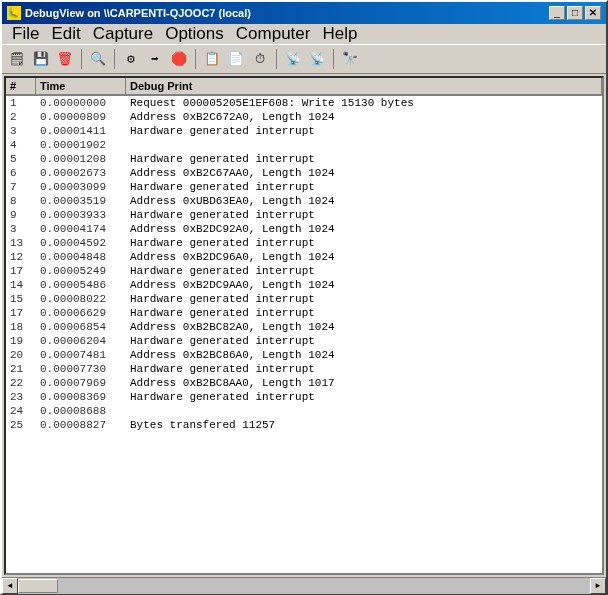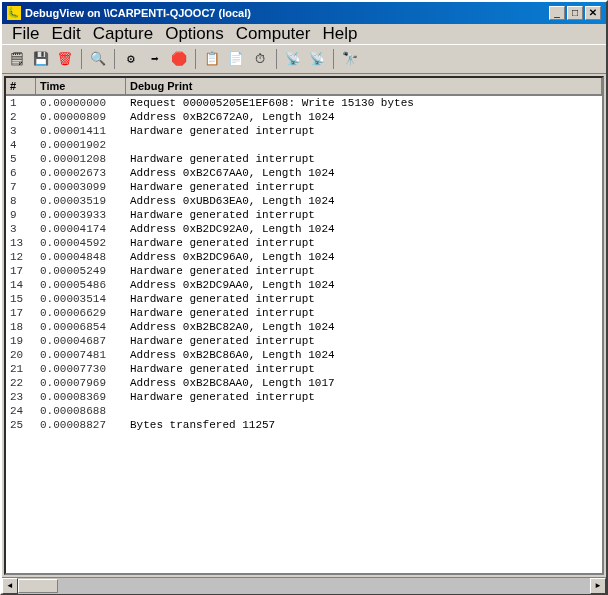--- a/index.html
+++ b/index.html
@@ -309,36 +309,36 @@
       <div class="col-time">0.00005249</div>
       <div class="col-msg">Hardware generated interrupt</div>
     </div>
         <div class="table-row">
       <div class="col-num">14</div>
       <div class="col-time">0.00005486</div>
       <div class="col-msg">Address 0xB2DC9AA0, Length 1024</div>
     </div>
         <div class="table-row">
       <div class="col-num">15</div>
-      <div class="col-time">0.00003514</div>
+      <div class="col-time">0.00008022</div>
       <div class="col-msg">Hardware generated interrupt</div>
     </div>
         <div class="table-row">
       <div class="col-num">17</div>
       <div class="col-time">0.00006629</div>
       <div class="col-msg">Hardware generated interrupt</div>
     </div>
         <div class="table-row">
       <div class="col-num">18</div>
       <div class="col-time">0.00006854</div>
       <div class="col-msg">Address 0xB2BC82A0, Length 1024</div>
     </div>
         <div class="table-row">
       <div class="col-num">19</div>
-      <div class="col-time">0.00004687</div>
+      <div class="col-time">0.00006204</div>
       <div class="col-msg">Hardware generated interrupt</div>
     </div>
         <div class="table-row">
       <div class="col-num">20</div>
       <div class="col-time">0.00007481</div>
       <div class="col-msg">Address 0xB2BC86A0, Length 1024</div>
     </div>
         <div class="table-row">
       <div class="col-num">21</div>
       <div class="col-time">0.00007730</div>

